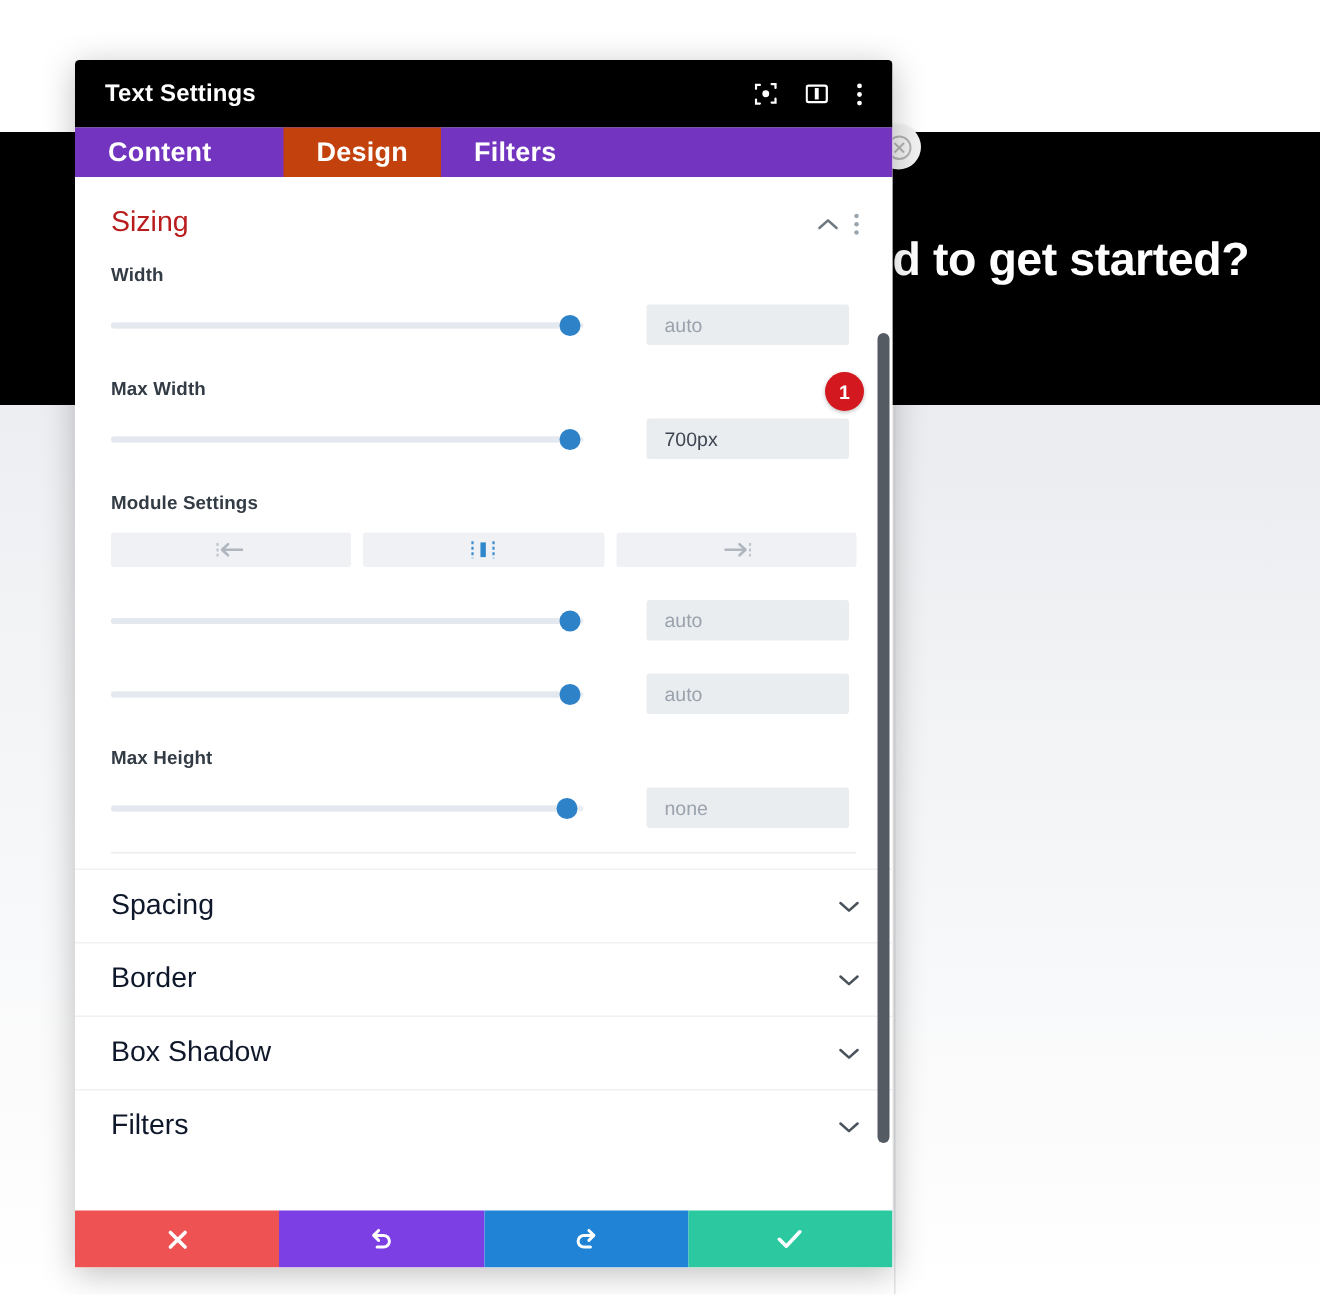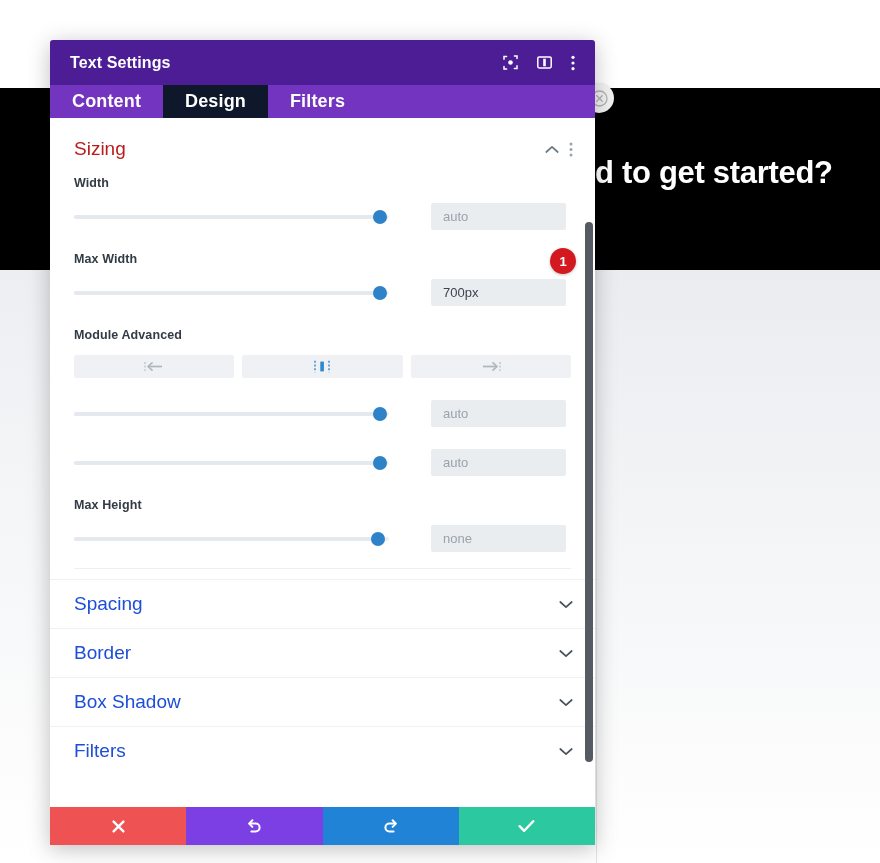--- a/index.html
+++ b/index.html
@@ -51,40 +51,40 @@
     width: 545px; height: 805px;
     background: #ffffff;
     box-shadow: 0 4px 22px rgba(0,0,0,0.25);
     border-radius: 3px 3px 0 0;
     overflow: hidden;
     z-index: 10;
   }
 
   
   .modal-header {
-    height: 45px; background: #4c1d95;
+    height: 45px; background: #000000;
     display: flex; align-items: center; padding: 0 20px;
   }
   .modal-title {
     color: #ffffff; font-size: 16px; font-weight: bold; flex: 1;
     letter-spacing: .1px;
   }
   .header-icons { display: flex; align-items: center; gap: 19px; }
   .hicon { display: flex; align-items: center; justify-content: center; cursor: pointer; }
 
   
   .modal-tabs {
     height: 33px; background: #7335C0; display: flex; align-items: stretch;
   }
   .tab {
     display: flex; align-items: center; justify-content: center;
     padding: 0 22px; color: #ffffff; font-size: 18px; font-weight: bold;
     cursor: pointer; letter-spacing: .15px;
   }
-  .tab.active { background: #0f172a; }
+  .tab.active { background: #c2410c; margin-left: 26px; }
 
   
   .modal-body {
     position: absolute; top: 78px; left: 0; right: 0; bottom: 38px;
     background: #ffffff; overflow: hidden;
   }
 
   .section-open { padding: 0 0 10px 0; }
   .section-head {
     display: flex; align-items: center; padding: 20px 22px 12px 24px;
@@ -140,21 +140,21 @@
   .align-btn.active svg { opacity: 1; }
 
   
   .divider { height: 1px; background: #eceef0; margin: 16px 24px 0 24px; }
   .section-closed {
     height: 49px; display: flex; align-items: center;
     padding: 0 22px 0 24px; border-top: 1px solid #f0f1f3;
     cursor: pointer;
   }
   .section-closed:first-of-type { border-top: none; }
-  .section-closed .section-title { color: #1d4ed8; font-size: 19px; }
+  .section-closed .section-title { color: #0f172a; font-size: 19px; }
 
   
   .modal-footer {
     position: absolute; left: 0; bottom: 0; width: 545px; height: 38px;
     display: flex;
   }
   .fbtn {
     flex: 1; display: flex; align-items: center; justify-content: center;
     cursor: pointer;
   }
@@ -272,21 +272,21 @@
             <div class="slider">
               <div class="slider-track"></div>
               <div class="slider-fill" style="width:305px"></div>
               <div class="slider-handle" style="left:299px"></div>
             </div>
             <input class="value-input" type="text" value="700px" style="">
           </div>
         </div>
 
         <div class="field" style="padding-top:22px">
-          <div class="field-label">Module Advanced</div>
+          <div class="field-label">Module Settings</div>
         </div>
         <div class="align-row">
           <div class="align-btn">
             <svg width="22" height="11" viewBox="0 0 22 11">
               <line x1="2" y1="1" x2="2" y2="10" stroke="#97a2ad" stroke-width="1.4" stroke-dasharray="2 1.6"></line>
               <line x1="5" y1="5.5" x2="19" y2="5.5" stroke="#7d8794" stroke-width="1.7"></line>
               <path d="M9 1.8L5 5.5l4 3.7" fill="none" stroke="#7d8794" stroke-width="1.7" stroke-linecap="round" stroke-linejoin="round"></path>
             </svg>
           </div>
           <div class="align-btn active">

